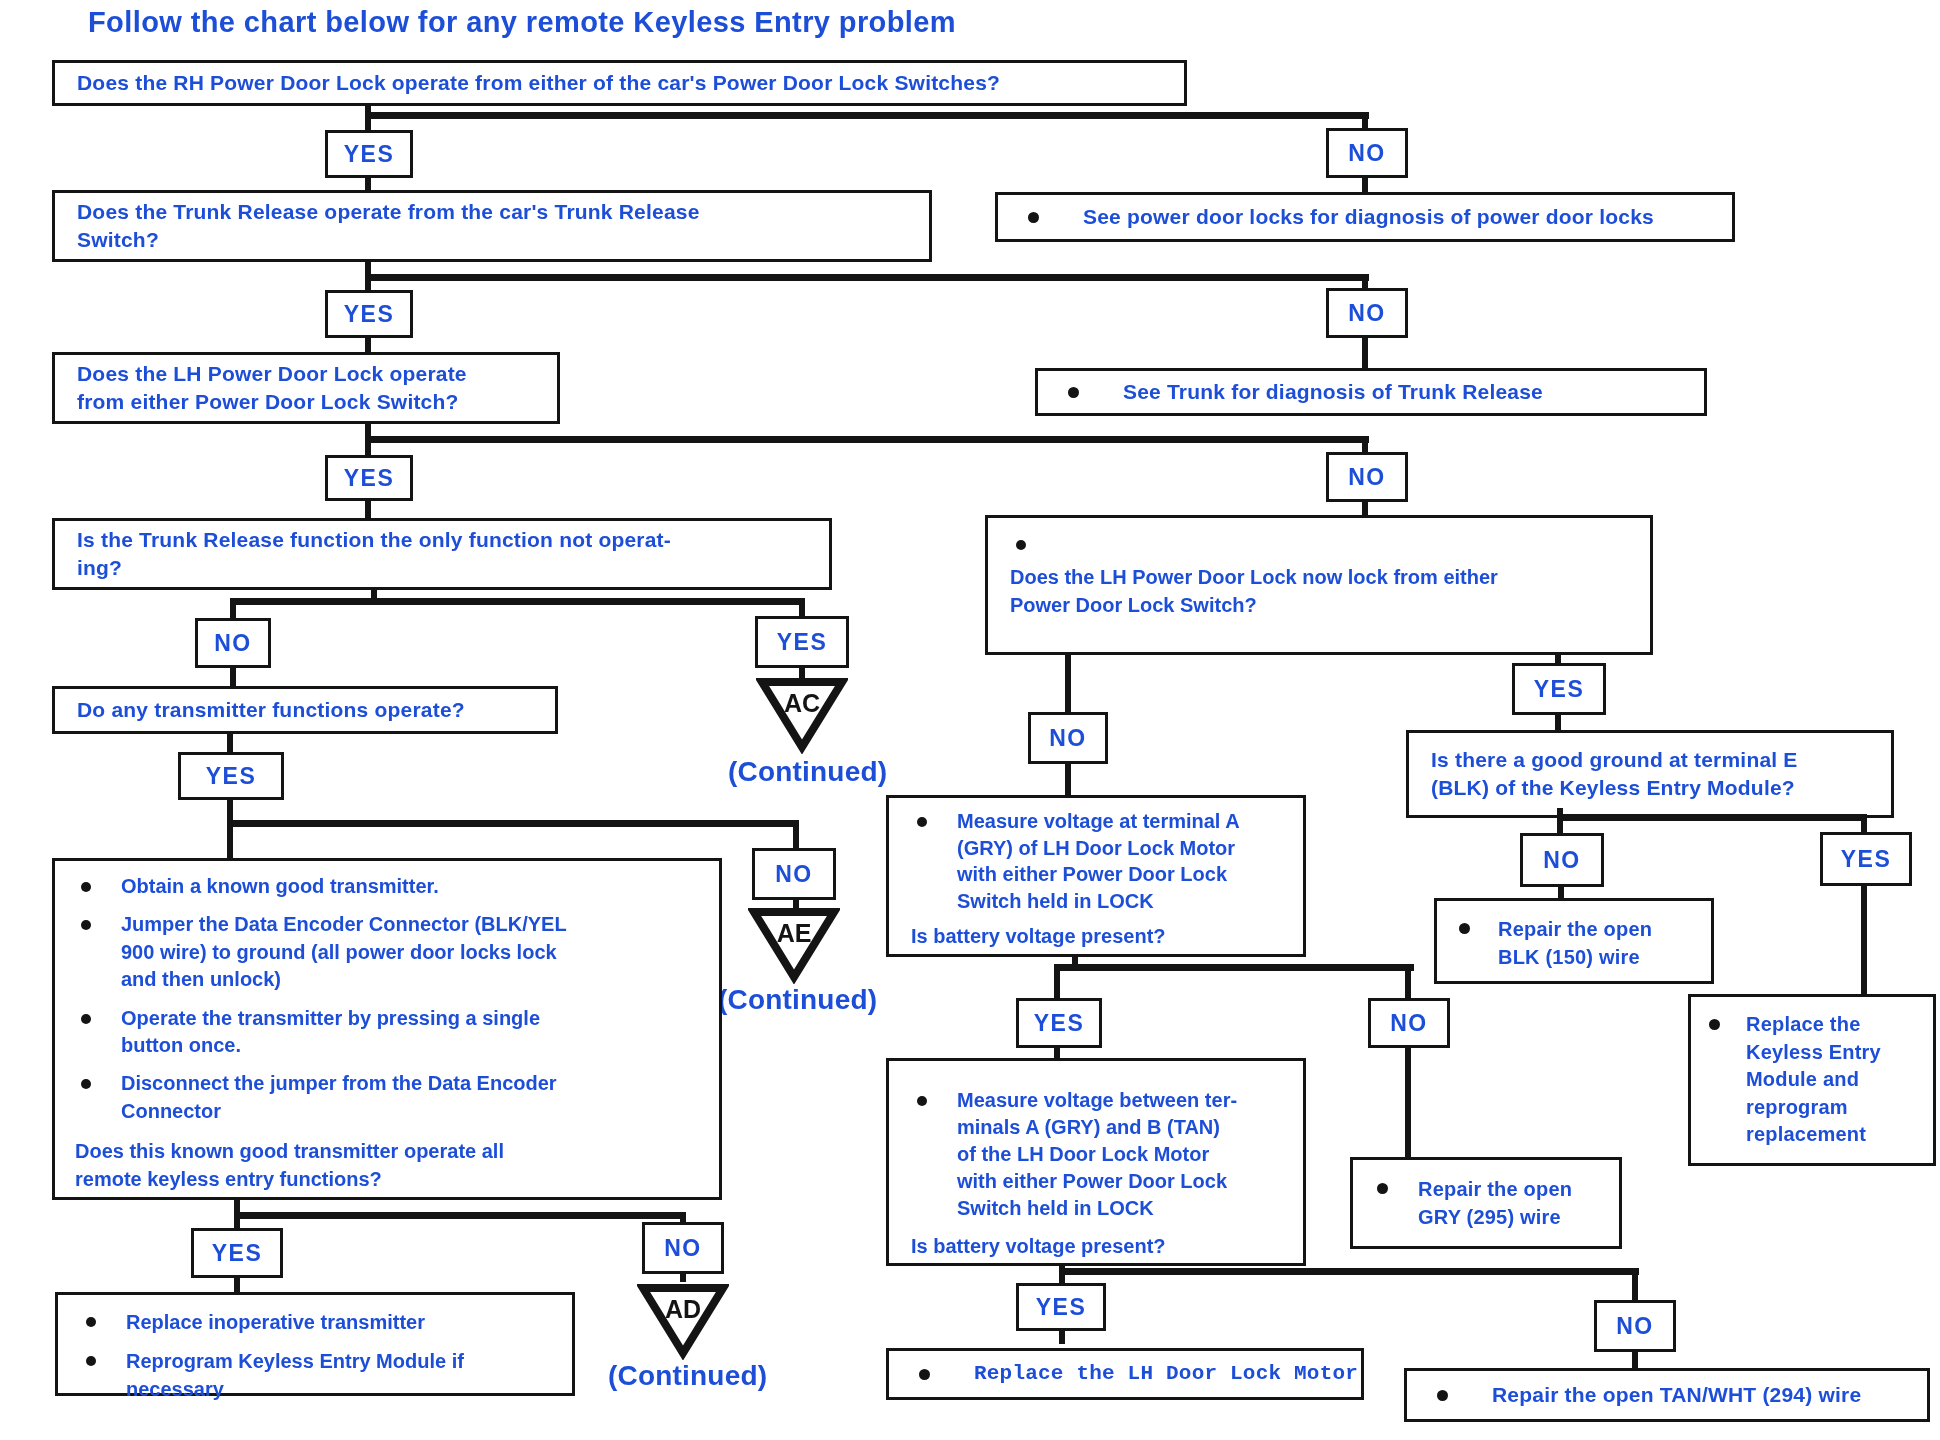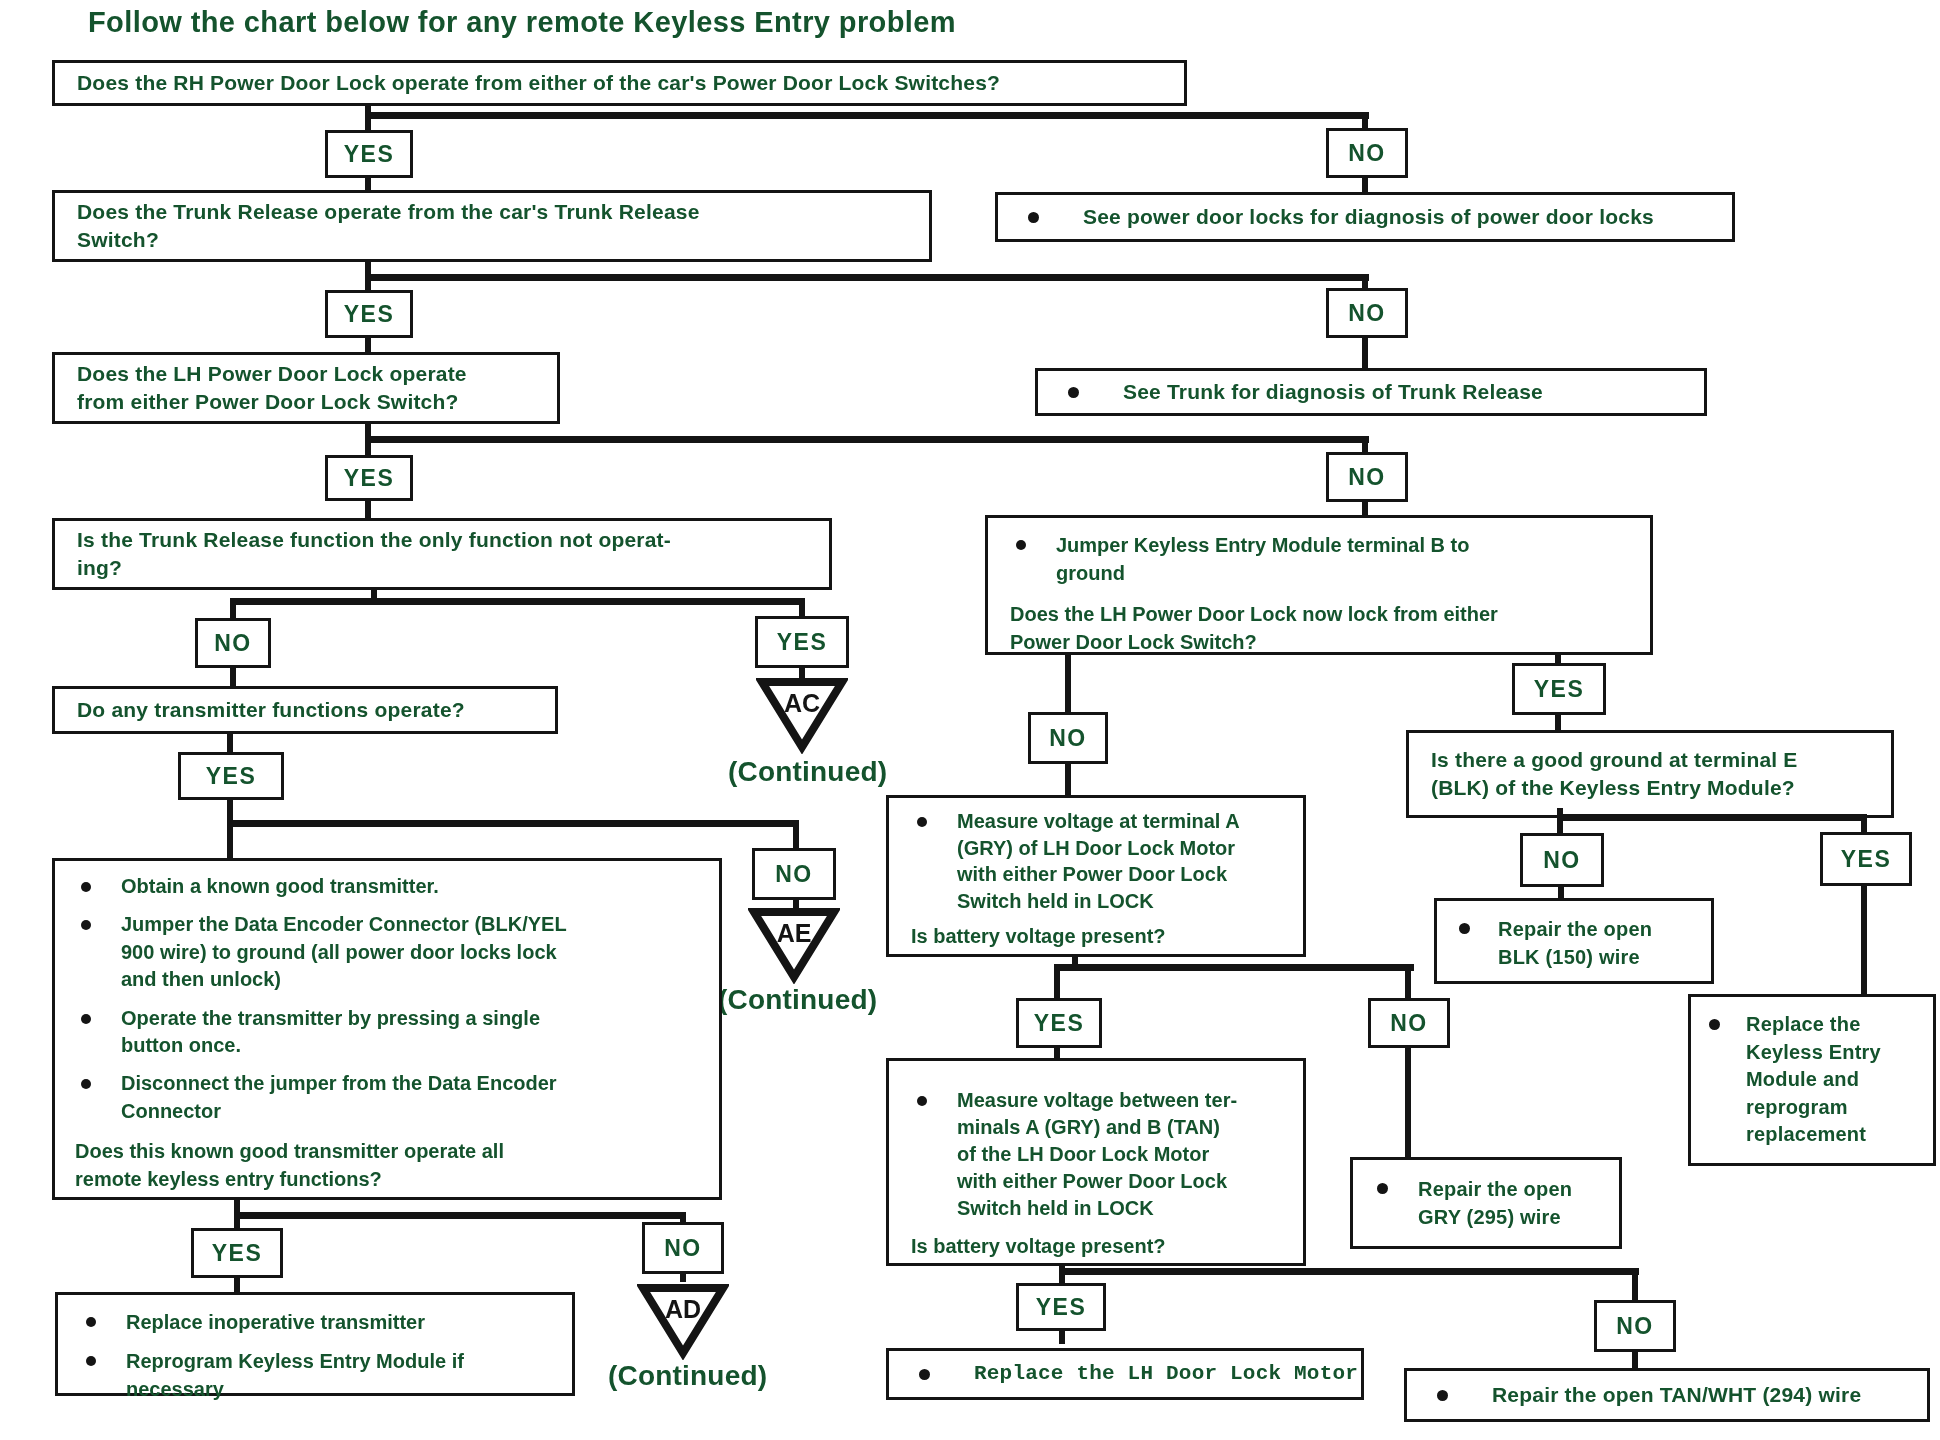--- a/index.html
+++ b/index.html
@@ -1,18 +1,18 @@
 <!DOCTYPE html>
 <html><head>
 <meta charset="utf-8">
 <style>
   html,body{margin:0;padding:0;background:#ffffff;}
   #canvas{
     position:relative;width:1940px;height:1440px;background:#ffffff;overflow:hidden;
-    font-family:"Liberation Sans","DejaVu Sans",sans-serif;font-weight:700;color:#14532d;
+    font-family:"Liberation Sans","DejaVu Sans",sans-serif;font-weight:700;color:#1d4ed8;
   }
   .title{position:absolute;font-size:29px;letter-spacing:.4px;}
   .box{position:absolute;border:3px solid #141414;background:#fff;box-sizing:border-box;}
   .qtext{display:flex;align-items:center;font-size:21px;letter-spacing:.2px;line-height:1.35;padding:6px 10px 6px 22px;height:100%;box-sizing:border-box;}
   .pre{white-space:pre-line;}
   .tag{display:flex;align-items:center;justify-content:center;font-size:23px;letter-spacing:1.5px;}
   .ln{position:absolute;background:#141414;}
   .brow{display:flex;align-items:center;height:100%;box-sizing:border-box;}
   .brow .dot{flex:0 0 11px;width:11px;height:11px;border-radius:50%;background:#141414;margin-left:30px;}
   .brow .btxt{margin-left:44px;font-size:21px;letter-spacing:.2px;line-height:1.3;}
@@ -183,22 +183,20 @@
     <div class="row">
       <div class="dot"></div>
       <div class="btxt pre">Reprogram Keyless Entry Module if
 necessary</div>
     </div>
   </div>
 
   <div class="box combo" style="left:985px;top:515px;width:668px;height:140px;">
     <div class="row">
       <div class="dot"></div>
-      <div class="btxt pre">Jumper Keyless Entry Module terminal B to
-ground</div>
     </div>
     <div class="question pre">Does the LH Power Door Lock now lock from either
 Power Door Lock Switch?</div>
   </div>
 
   <div class="ln" style="left:1065px;top:655px;width:6px;height:57px;"></div>
   <div class="ln" style="left:1555px;top:655px;width:6px;height:8px;"></div>
 
   <div class="box tag" style="left:1028px;top:712px;width:80px;height:52px;">NO</div>
   <div class="box tag" style="left:1512px;top:663px;width:94px;height:52px;">YES</div>

